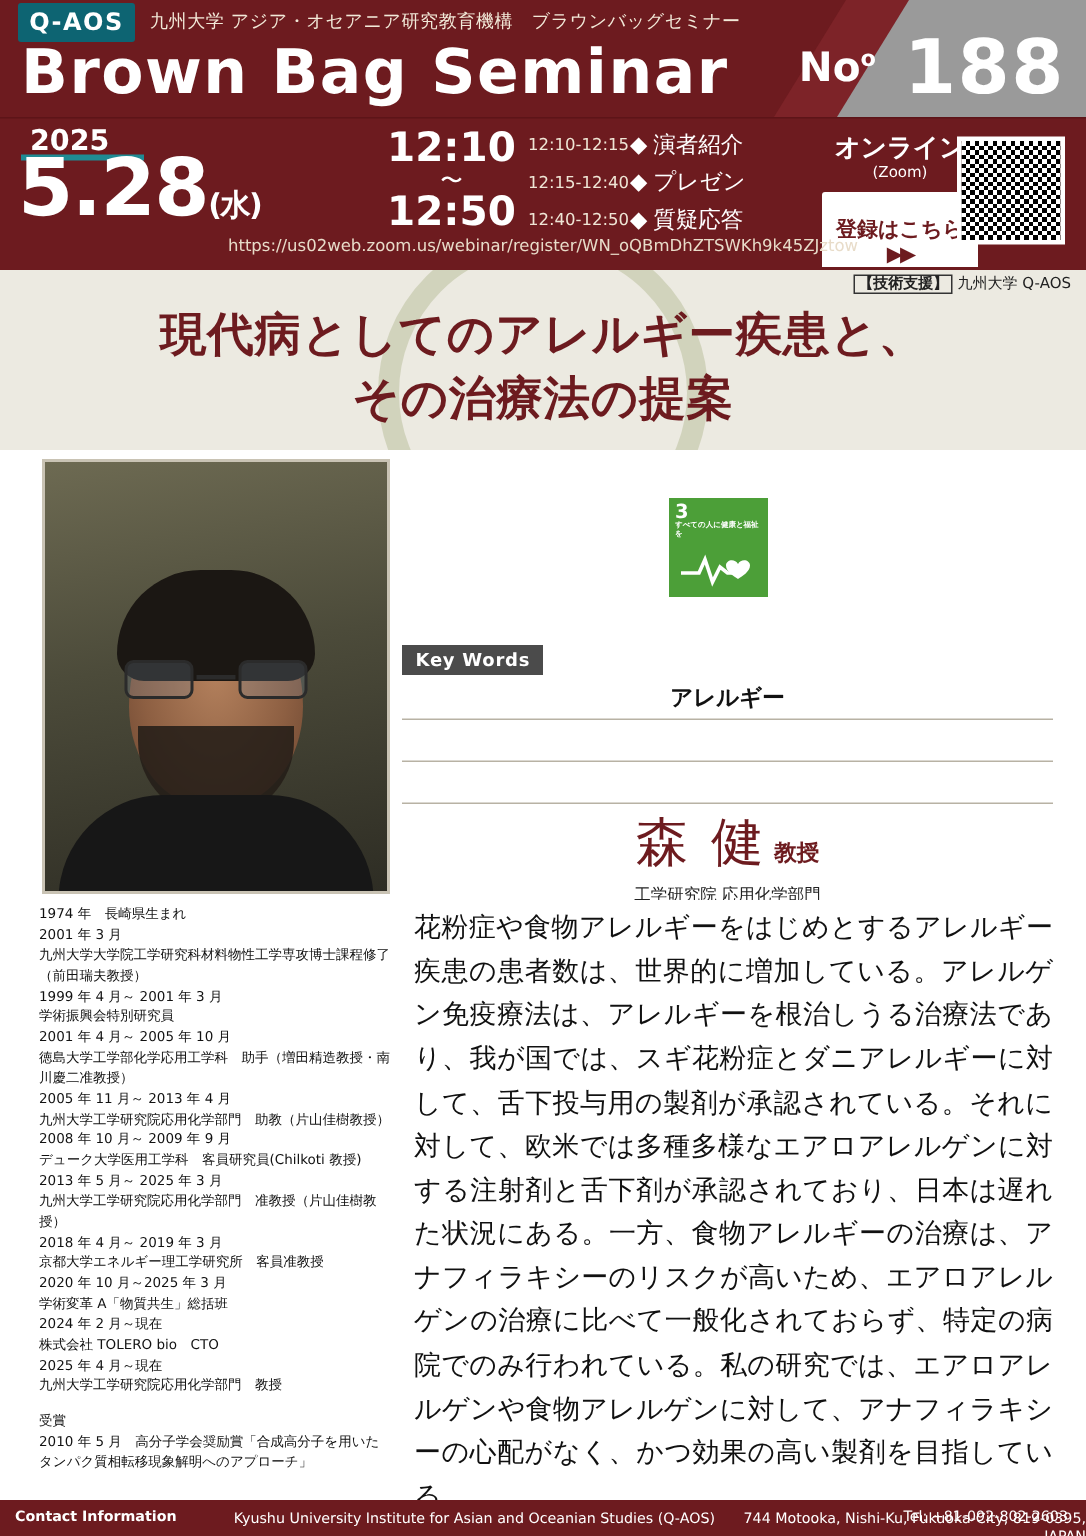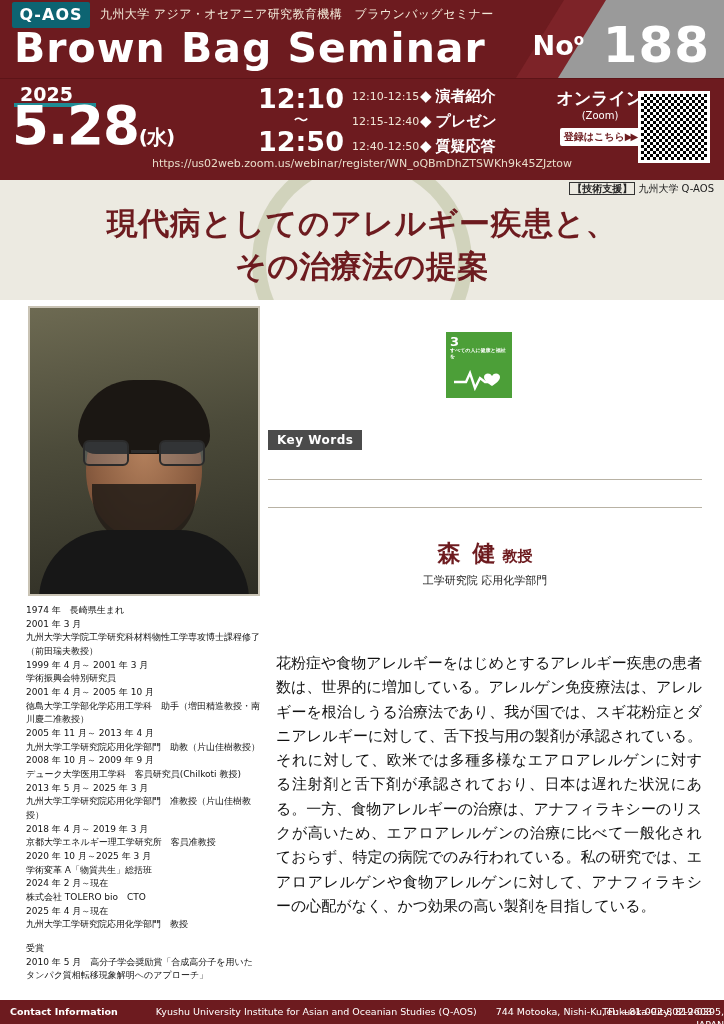--- a/index.html
+++ b/index.html
@@ -130,38 +130,38 @@
     line-height: 1;
     color: #efe5d5;
   }
   .slots div { height: 25px; }
   .agenda {
     position: absolute;
     left: 420px; top: 10px;
     font-size: 15px;
     line-height: 1;
   }
-  .agenda div { height: 25px; font-weight: bold; }
+  .agenda div { height: 25px; font-weight: normal; }
   .agenda .dia { color: #ffffff; margin-right: 4px; }
   .online {
     position: absolute;
     left: 548px; top: 8px;
     text-align: center;
     width: 104px;
   }
   .online .ttl { font-size: 17px; font-weight: bold; }
   .online .sub { font-size: 10px; }
   .regbtn {
     display: inline-block;
     margin-top: 7px;
     background: #ffffff;
     color: #6d1b1f;
-    font-size: 10px;
-    font-weight: bold;
-    padding: 2px 4px;
+    font-size: 14px;
+    font-weight: bold;
+    padding: 16px 4px;
     border-radius: 2px;
   }
   .regbtn .arrows { color: #6d1b1f; letter-spacing: -2px; }
   .qr {
     position: absolute;
     right: 14px; top: 12px;
     width: 72px; height: 72px;
     background:
       repeating-linear-gradient(0deg,#000 0 3px,#fff 3px 6px),
       repeating-linear-gradient(90deg,#000 0 3px,#fff 3px 6px);
@@ -328,22 +328,22 @@
     font-weight: bold;
     color: #111;
   }
   .speaker {
     position: absolute;
     left: 0; right: 0; top: 232px;
     text-align: center;
   }
   .speaker .nm {
     color: #6d1b1f;
-    font-size: 23px;
-    font-weight: bold;
+    font-size: 35px;
+    font-weight: normal;
     letter-spacing: 2px;
   }
   .speaker .rank { font-size: 15px; color: #6d1b1f; font-weight: bold; }
   .speaker .aff { font-size: 11px; color: #222; margin-top: 4px; }
 
   
   .bottom {
     position: relative;
     height: 400px;
     background: #fff;
@@ -354,25 +354,24 @@
     width: 236px;
     font-size: 9px;
     line-height: 1.52;
     color: #111;
   }
   .cv .ln { white-space: pre-wrap; }
   .cv .award-h { margin-top: 10px; }
   .abstract {
     position: absolute;
     left: 276px; right: 22px; top: 4px;
-    font-size: 15px;
+    font-size: 18px;
     line-height: 1.62;
     color: #111;
     text-align: justify;
-    margin-top: 47px;
   }
 
   
   .footer {
     position: absolute;
     left: 0; right: 0; bottom: 0;
     height: 24px;
     background: #6d1b1f;
     color: #fff;
     text-align: right;
@@ -467,20 +466,23 @@
         <div class="n">3</div>
         <div class="txt">すべての人に健康と福祉を</div>
         <svg class="ecg" viewBox="0 0 54 26">
           <path d="M2 16 H14 L18 7 L23 22 L28 12 L33 16 H40" fill="none" stroke="#ffffff" stroke-width="2.4"></path>
           <path d="M40 10c2-4 8-3 8 1 0 4-5 7-8 9-3-2-8-5-8-9 0-4 6-5 8-1z" fill="#ffffff"></path>
         </svg>
       </div>
 
       <div class="kw-tab">Key Words</div>
       <div class="kw-lines">
+        <div class="row">
+          <div class="kw-val">アレルギー</div>
+        </div>
         <div class="row">
           <div class="kw-val"></div>
         </div>
         <div class="row">
           <div class="kw-val"></div>
         </div>
       </div>
 
       <div class="speaker">
         <div>

